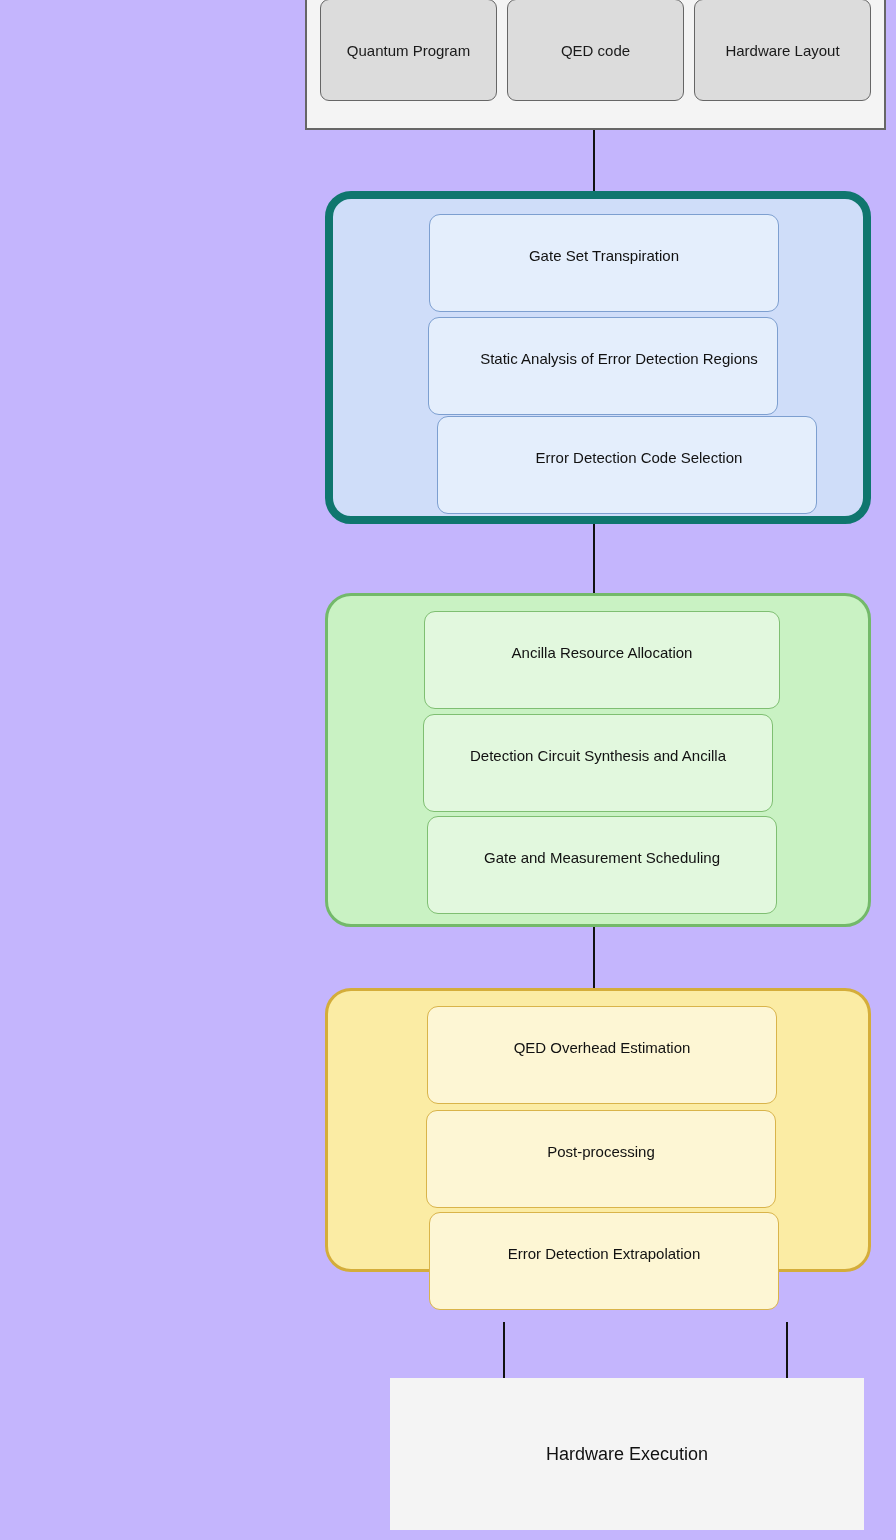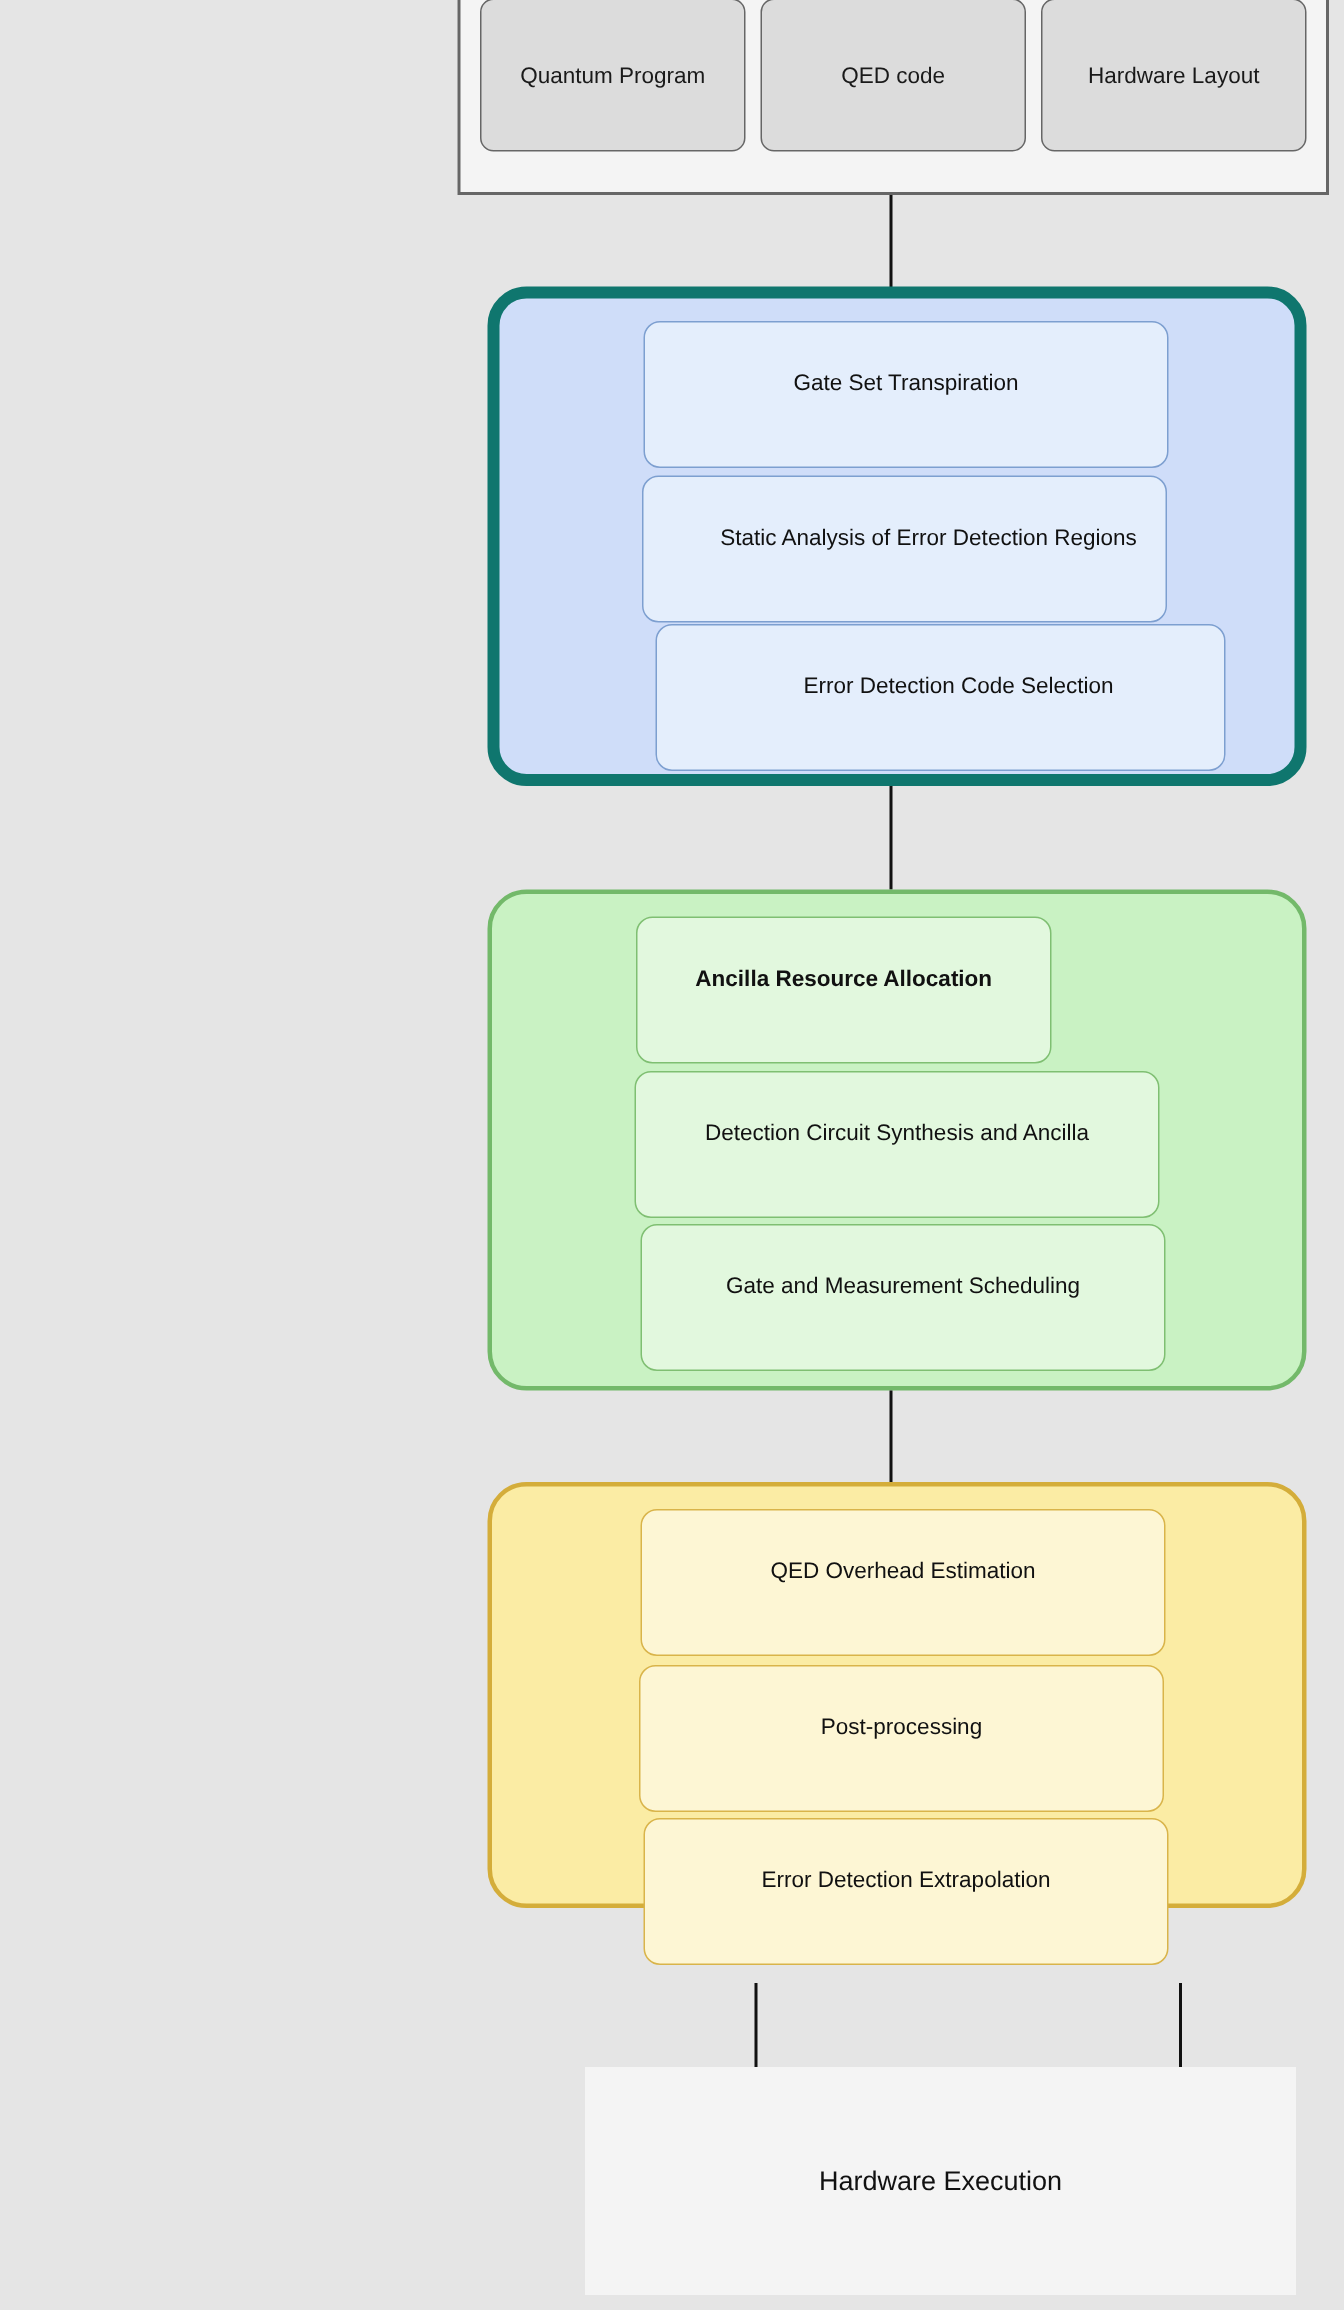--- a/index.html
+++ b/index.html
@@ -12,21 +12,21 @@
     height: 1540px;
     position: relative;
     overflow: hidden;
     font-family: "Liberation Sans", sans-serif;
   }
   .canvas {
     position: absolute;
     inset: 0;
     width: 896px;
     height: 1540px;
-    background: #e5e5e5;
+    background: #c4b5fd;
   }
 
   
   .conn {
     position: absolute;
     background: #111111;
     width: 2px;
   }
 
   
@@ -158,21 +158,21 @@
       <span class="ilabel">Static Analysis of Error Detection Regions</span>
     </div>
     <div class="stage-inner inner-blue" style="left:104px; top:217px; width:380px;padding-left:24px;">
       <span class="ilabel">Error Detection Code Selection</span>
     </div>
   </div>
 
   <div class="conn" style="left:593px; top:524px; height:69px;"></div>
 
   <div class="stage stage-green">
-    <div class="stage-inner inner-green" style="left:96px; top:15px; width:277px;font-weight:bold;">
+    <div class="stage-inner inner-green" style="left:96px; top:15px; width:356px;">
       <span class="ilabel">Ancilla Resource Allocation</span>
     </div>
     <div class="stage-inner inner-green" style="left:95px; top:118px; width:350px;">
       <span class="ilabel">Detection Circuit Synthesis and Ancilla</span>
     </div>
     <div class="stage-inner inner-green" style="left:99px; top:220px; width:350px;">
       <span class="ilabel">Gate and Measurement Scheduling</span>
     </div>
   </div>
 

